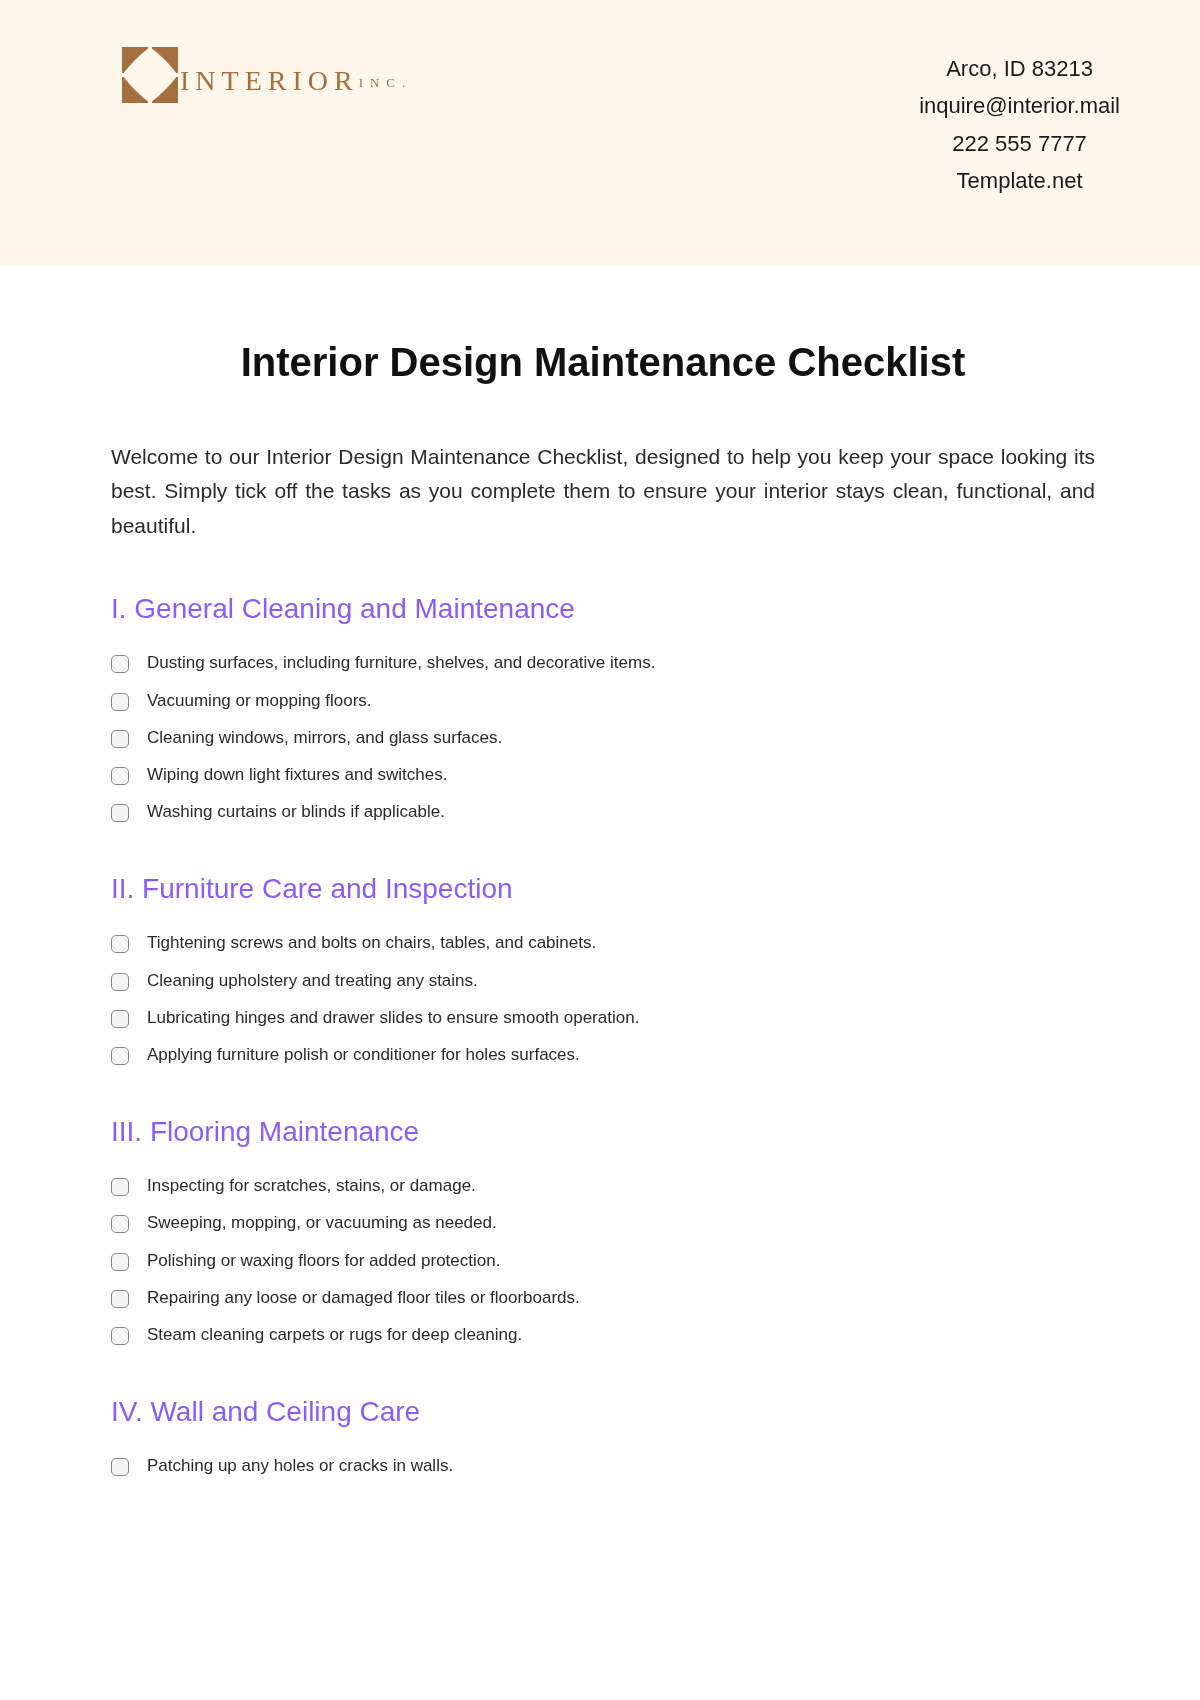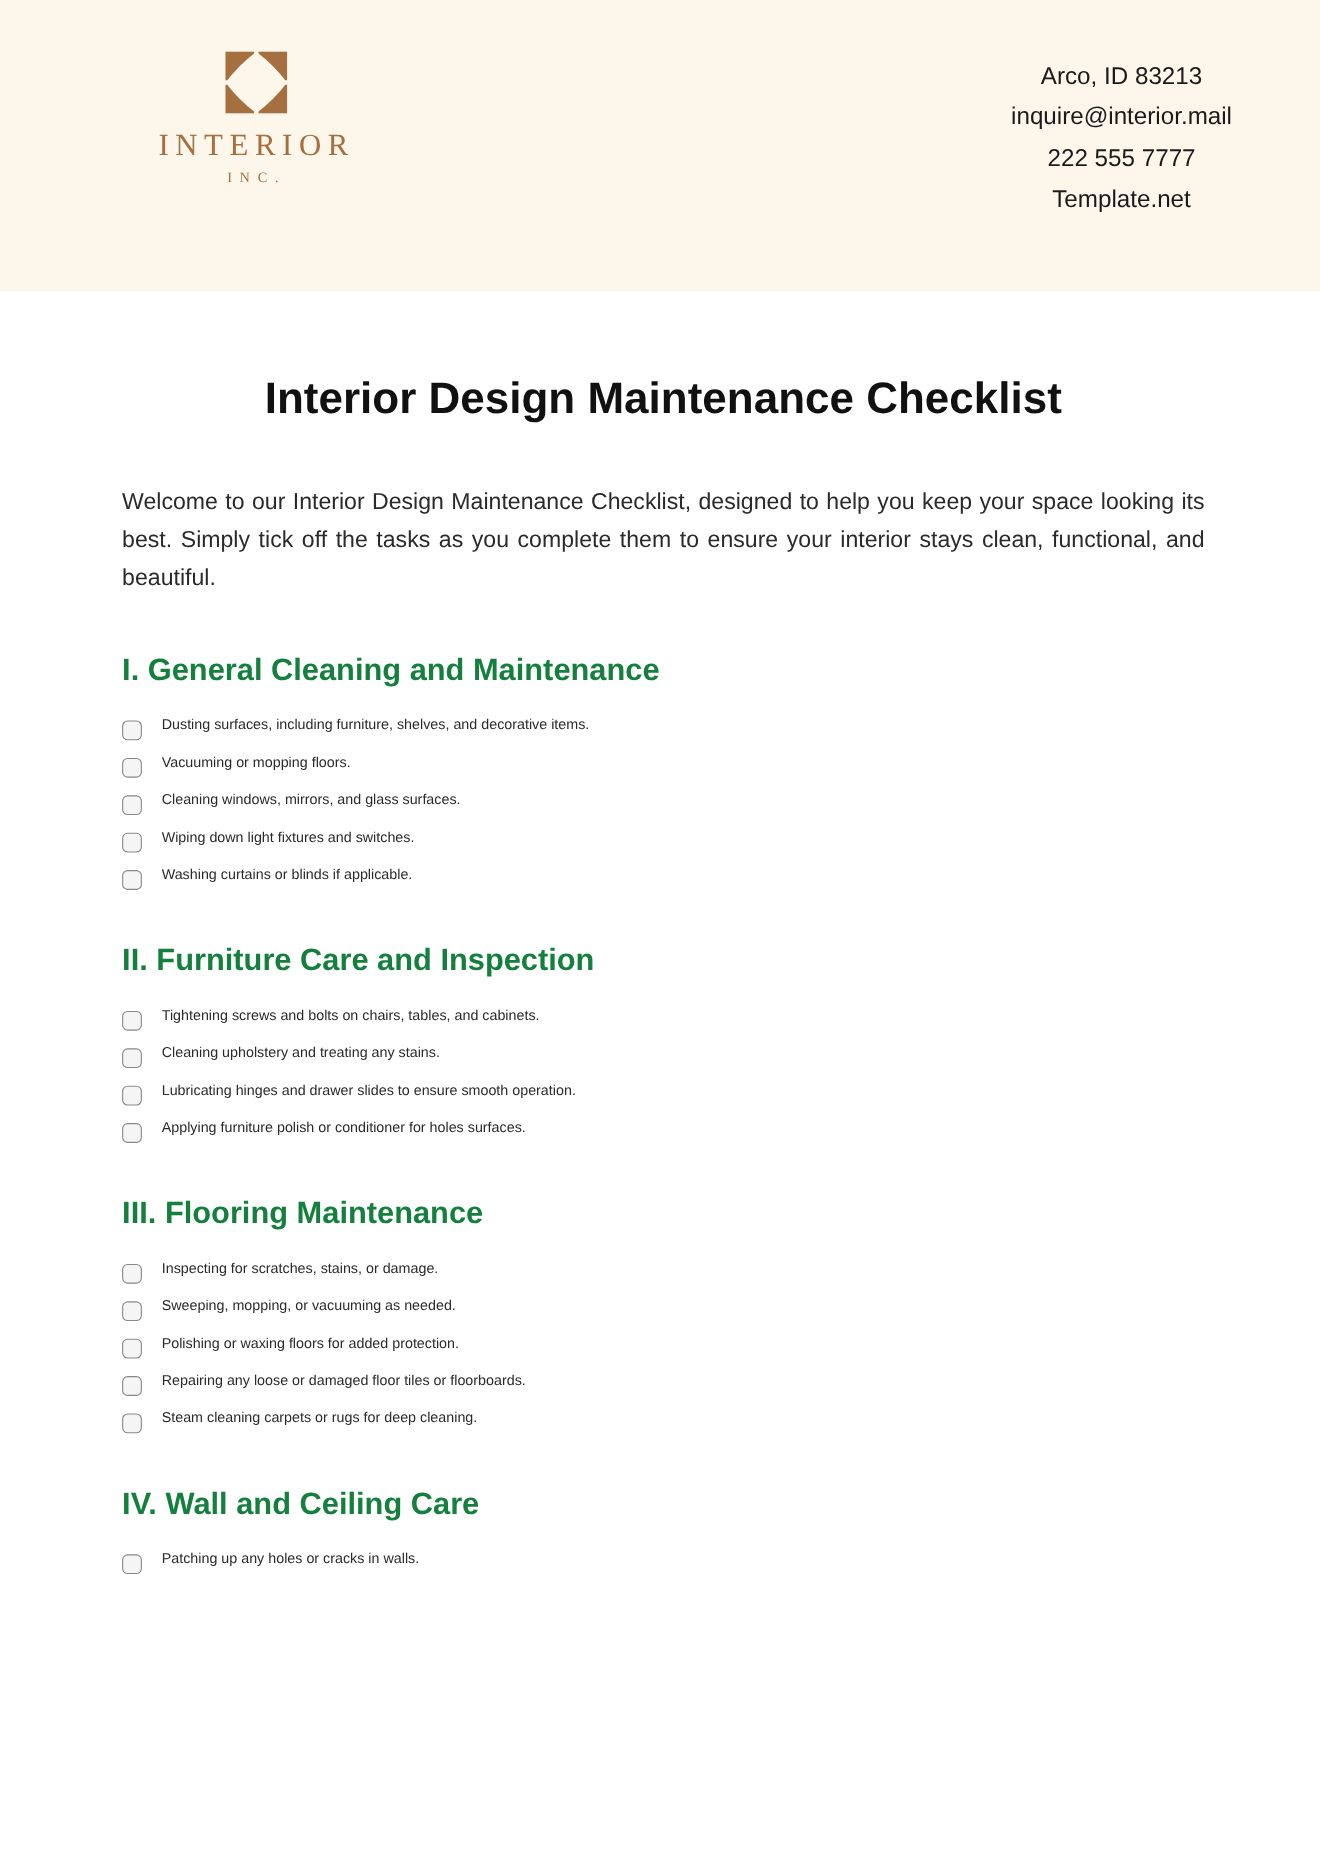--- a/index.html
+++ b/index.html
@@ -16,23 +16,23 @@
     }
     .header {
       background: #fdf6ea;
       padding: 45px 80px 65px 80px;
       display: flex;
       justify-content: space-between;
       align-items: flex-start;
     }
     .logo-area {
       display: flex;
-      flex-direction: column;
+      flex-direction: row;
       align-items: center;
-      margin-left: 64px;
+      margin-left: 40px;
     }
     .logo-mark {
       width: 60px;
       height: 60px;
       position: relative;
       margin-bottom: 12px;
     }
     .logo-mark svg {
       width: 100%;
       height: 100%;
@@ -76,32 +76,32 @@
       line-height: 1.65;
       color: #2a2a2a;
       text-align: justify;
       margin-bottom: 50px;
     }
     .section {
       margin-bottom: 48px;
     }
     .section-heading {
       font-size: 28px;
-      font-weight: 700;
-      color: #15803d;
+      font-weight: 400;
+      color: #8b5cf6;
       margin-bottom: 24px;
     }
     .checklist {
       list-style: none;
     }
     .checklist-item {
       display: flex;
       align-items: flex-start;
       margin-bottom: 10px;
-      font-size: 13px;
+      font-size: 17px;
       color: #2a2a2a;
       line-height: 1.6;
     }
     .checkbox {
       width: 18px;
       height: 18px;
       border: 1.5px solid #888;
       border-radius: 5px;
       margin-right: 18px;
       margin-top: 6px;

